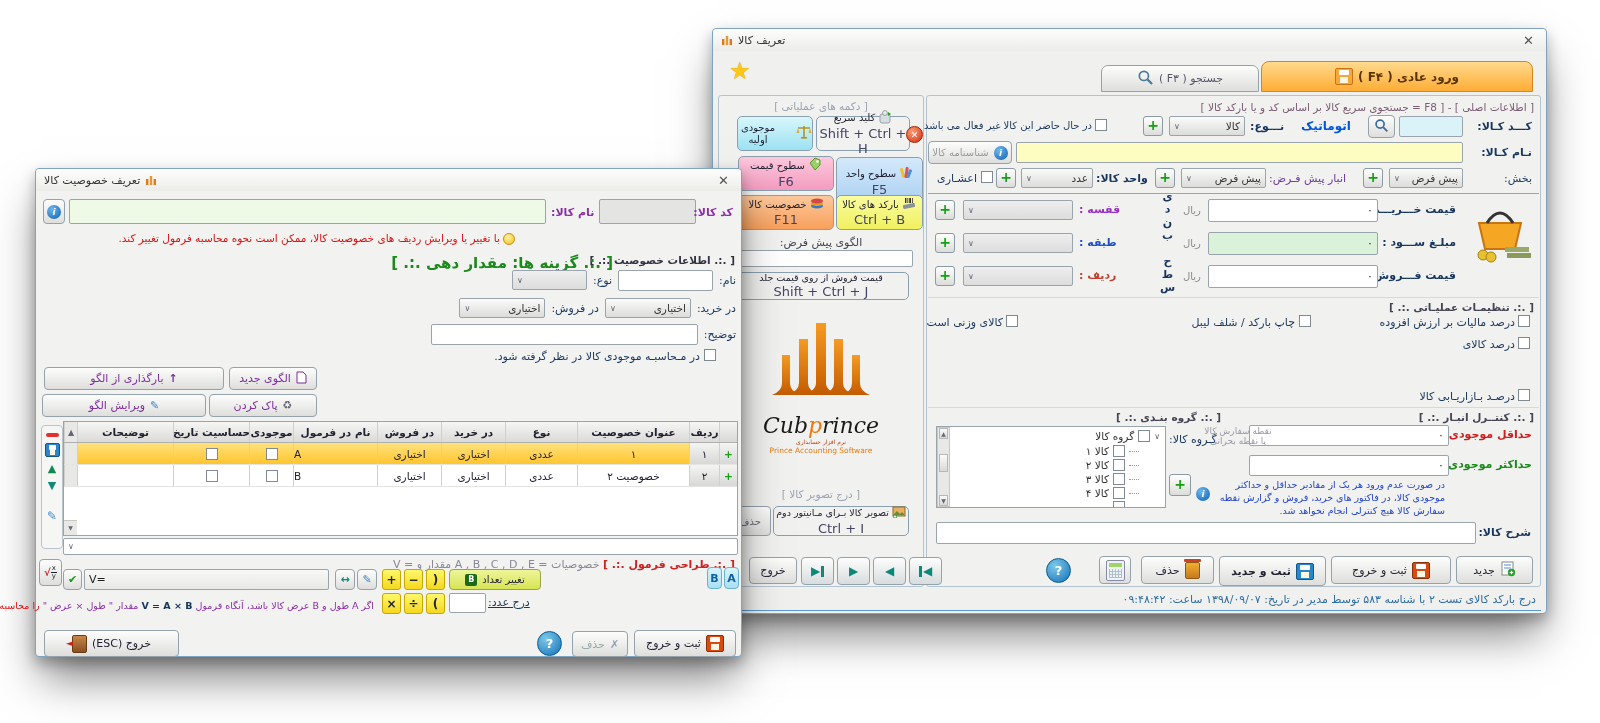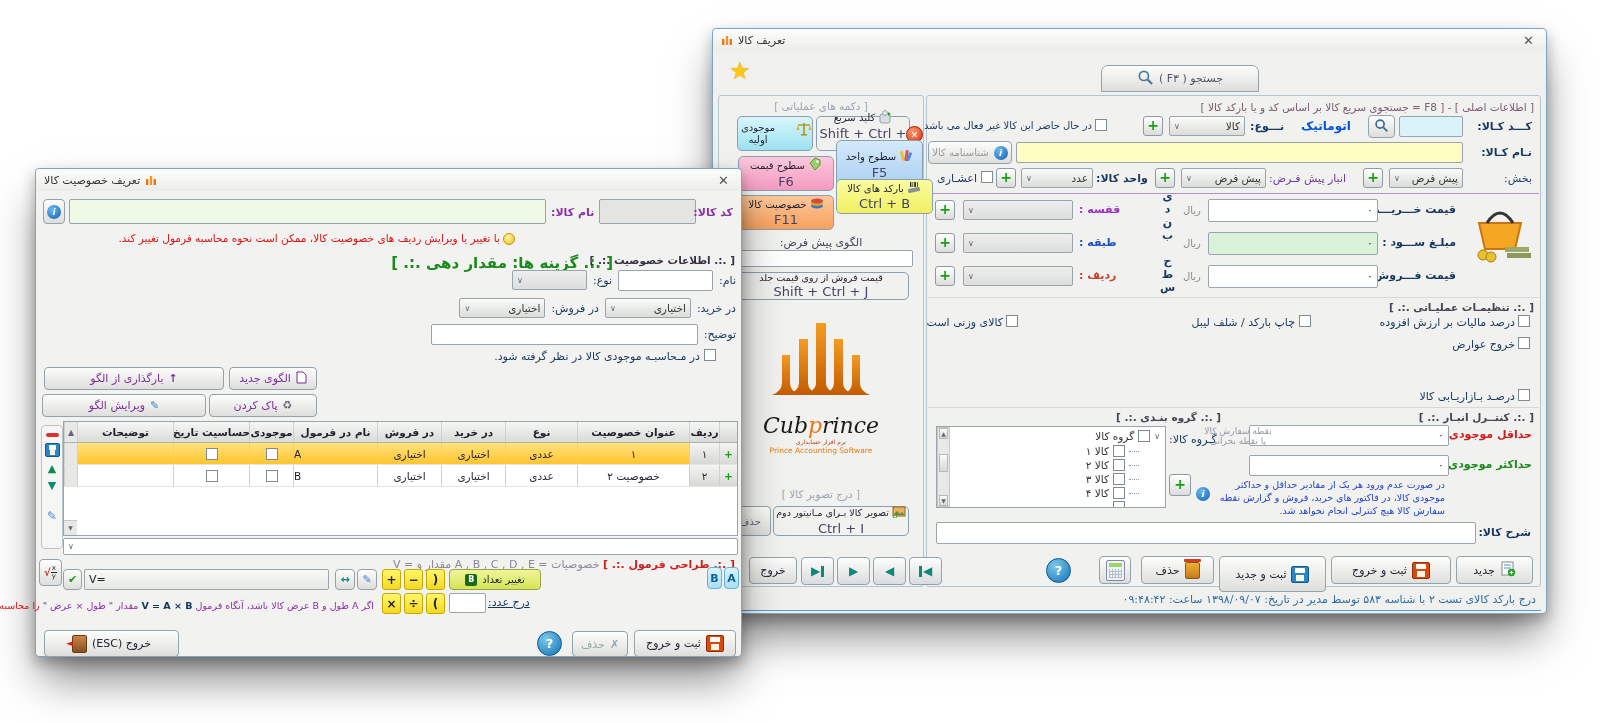--- a/index.html
+++ b/index.html
@@ -109,20 +109,24 @@
 
     <div class="a btn" style="left:388px;top:36px;width:158px;height:27px;border-radius:7px 7px 0 0;">
       <span style="color:#556;">جستجو ( F۳ )</span>
       <span class="mini-ic">
         <svg width="17" height="17" viewBox="0 0 16 16">
             <circle cx="6.5" cy="6.5" r="4.3" fill="none" stroke="#4a7a9a" stroke-width="1.6"></circle>
             <line x1="10" y1="10" x2="14.2" y2="14.2" stroke="#4a7a9a" stroke-width="2"></line>
           </svg>
       </span>
     </div>
+    <div class="a btn" style="left:548px;top:32px;width:272px;height:31px;border-radius:8px 8px 0 0;background:linear-gradient(#ffd98e,#ffad36);border:1px solid #d08820;font-weight:bold;color:#5a3400;font-size:12px;">
+      <span>ورود عادی ( F۴ )</span>
+      <span class="fd orange"></span>
+    </div>
 
     <div class="panel" style="left:5px;top:66px;width:206px;height:492px;"></div>
     <div class="panel" style="left:213px;top:66px;width:615px;height:492px;"></div>
 
     <div class="a" style="right:12px;top:72px;font-size:10.5px;color:#7a5c74;">[ اطلاعات اصلی ] - [ F8 = جستجوی سریع کالا بر اساس کد و یا بارکد کالا ]</div>
 
     <span class="a lb b" style="right:14px;top:91px;">کـــد کـالا:</span>
     <div class="a in" style="left:686px;top:87px;width:64px;height:21px;background:#d9f3f8;"></div>
     <div class="a btn" style="left:655px;top:86px;width:27px;height:23px;">
       <span class="mini-ic">
@@ -223,21 +227,21 @@
     <div class="sep" style="left:215px;top:268px;width:611px;"></div>
 
     <span class="a" style="right:12px;top:272px;font-size:10.5px;color:#445;font-weight:bold;">[ .:. تنظیمـات عملیـاتی .:. ]</span>
     <span class="a ck" style="left:805px;top:286px;"></span>
     <span class="a lb" style="right:31px;top:287px;">درصد مالیات بر ارزش افزوده</span>
     <span class="a ck" style="left:586px;top:286px;"></span>
     <span class="a lb" style="left:470px;top:287px;width:112px;text-align:right;">چاپ بارکد / شلف لیبل</span>
     <span class="a ck" style="left:293px;top:286px;"></span>
     <span class="a lb" style="left:215px;top:287px;width:75px;text-align:right;">کالای وزنی است</span>
     <span class="a ck" style="left:805px;top:308px;"></span>
-    <span class="a lb" style="right:31px;top:309px;">خروج عوارض</span>
+    <span class="a lb" style="right:31px;top:309px;">درصد کالای</span>
     <span class="a ck" style="left:805px;top:360px;"></span>
     <span class="a lb" style="right:31px;top:361px;">درصـد بـازاریـابی کالا</span>
 
     <div class="sep" style="left:215px;top:378px;width:611px;"></div>
 
     <span class="a" style="right:12px;top:382px;font-size:10.5px;color:#445;font-weight:bold;">[ .:. کنتــرل انبـار .:. ]</span>
     <span class="a lb b" style="right:14px;top:399px;color:#cc2020;">حداقل موجودی:</span>
     <div class="a in" style="left:536px;top:396px;width:200px;height:21px;">
         <span>۰</span>
       </div>
@@ -306,21 +310,21 @@
             <circle cx="11.5" cy="11.5" r="3.7" fill="#2aa02a"></circle>
             <path d="M11.5 9.7 v3.6 M9.7 11.5 h3.6" stroke="#fff" stroke-width="1.2"></path>
           </svg>
       </span>
       <span>جدید</span>
     </div>
     <div class="a btn" style="left:618px;top:527px;width:120px;height:28px;">
       <span class="fd red"></span>
       <span>ثبت و خروج</span>
     </div>
-    <div class="a btn" style="left:506px;top:527px;width:107px;height:36px;">
+    <div class="a btn" style="left:506px;top:527px;width:107px;height:30px;font-weight:bold;">
       <span class="fd blue"></span>
       <span>ثبت و جدید</span>
     </div>
     <div class="a btn" style="left:428px;top:527px;width:73px;height:28px;">
       <span class="trash"></span>
       <span>حذف</span>
     </div>
     <div class="a btn" style="left:386px;top:527px;width:32px;height:28px;">
       <span class="calc"></span>
     </div>
@@ -343,21 +347,21 @@
       </div>
     <div class="a btn" style="left:36px;top:528px;width:48px;height:27px;">
       <span>خروج</span>
     </div>
 
     <div class="a" style="right:10px;top:564px;font-size:11px;color:#2e6da4;">درج بارکد کالای تست ۲ با شناسه ۵۸۳ توسط مدیر در تاریخ: ۱۳۹۸/۰۹/۰۷ ساعت: ۰۹:۴۸:۴۲</div>
     <div class="sep" style="left:4px;top:581px;width:824px;background:#5a9ad2;"></div>
 
     <div class="a sbh" style="left:5px;top:71px;width:206px;text-align:center;">[ دکمه های عملیاتی ]</div>
     <div class="a abtn2" style="left:24px;top:87px;width:76px;height:35px;background:linear-gradient(#d8f6fc,#9ce2f2);">
-      <span style="display:flex;gap:18px;">
+      <span style="display:flex;align-items:center;gap:18px;">
         <span class="mini-ic">
           <svg width="16" height="14" viewBox="0 0 16 14">
               <line x1="8" y1="1" x2="8" y2="12" stroke="#b8901a" stroke-width="1.6"></line>
               <line x1="2" y1="3" x2="14" y2="3" stroke="#b8901a" stroke-width="1.4"></line>
               <path d="M2 3 L0.5 8 h3 Z M14 3 L12.5 8 h3 Z" fill="#d8b030"></path>
               <rect x="5" y="12" width="6" height="1.6" fill="#b8901a"></rect>
             </svg>
         </span>
         <span>موجودی اولیه</span>
       </span>
@@ -383,21 +387,21 @@
         <span class="mini-ic">
           <svg width="14" height="14" viewBox="0 0 14 14">
               <path d="M2 6 L7 1 L12 3 L12 8 L7 13 Z" fill="#9ad06a" stroke="#5a9a2a"></path>
               <circle cx="9.5" cy="4.5" r="1.3" fill="#fff"></circle>
             </svg>
         </span>
         <span>سطوح قیمت</span>
       </span>
       <span class="sc">F6</span>
     </div>
-    <div class="a abtn2" style="left:123px;top:111px;width:87px;height:50px;background:linear-gradient(#d4e9fb,#a8cef2);">
+    <div class="a abtn2" style="left:123px;top:128px;width:87px;height:50px;background:linear-gradient(#d4e9fb,#a8cef2);">
       <span style="display:flex;align-items:center;gap:3px;">
         <span class="mini-ic">
           <svg width="14" height="14" viewBox="0 0 14 14">
               <rect x="2" y="2" width="3" height="10" rx="1" fill="#f0c030" transform="rotate(-15 3 7)"></rect>
               <rect x="6" y="1" width="3" height="11" rx="1" fill="#e05050" transform="rotate(8 7 7)"></rect>
               <rect x="9" y="3" width="3" height="9" rx="1" fill="#4a90d8" transform="rotate(22 10 7)"></rect>
             </svg>
         </span>
         <span>سطوح واحد</span>
       </span>
@@ -409,21 +413,21 @@
           <svg width="14" height="12" viewBox="0 0 14 12">
               <ellipse cx="7" cy="9" rx="6" ry="2.6" fill="#3a78c8"></ellipse>
               <ellipse cx="7" cy="6.5" rx="6" ry="2.6" fill="#e0a020"></ellipse>
               <ellipse cx="7" cy="4" rx="6" ry="2.6" fill="#d04848"></ellipse>
             </svg>
         </span>
         <span>خصوصیت کالا</span>
       </span>
       <span class="sc">F11</span>
     </div>
-    <div class="a abtn2" style="left:123px;top:150px;width:97px;height:35px;background:linear-gradient(#fafca0,#f0f060);">
+    <div class="a abtn2" style="left:123px;top:166px;width:87px;height:35px;background:linear-gradient(#fafca0,#f0f060);">
       <span style="display:flex;align-items:center;gap:3px;">
         <span class="mini-ic">
           <svg width="15" height="13" viewBox="0 0 15 13">
               <rect x="1" y="7" width="12" height="4" rx="1" fill="#8a9298" transform="rotate(-12 7 9)"></rect>
               <rect x="3" y="1" width="1.4" height="5" fill="#333"></rect>
               <rect x="5.4" y="1" width="0.8" height="5" fill="#333"></rect>
               <rect x="7.2" y="1" width="1.8" height="5" fill="#333"></rect>
               <rect x="10" y="1" width="0.8" height="5" fill="#333"></rect>
             </svg>
         </span>

